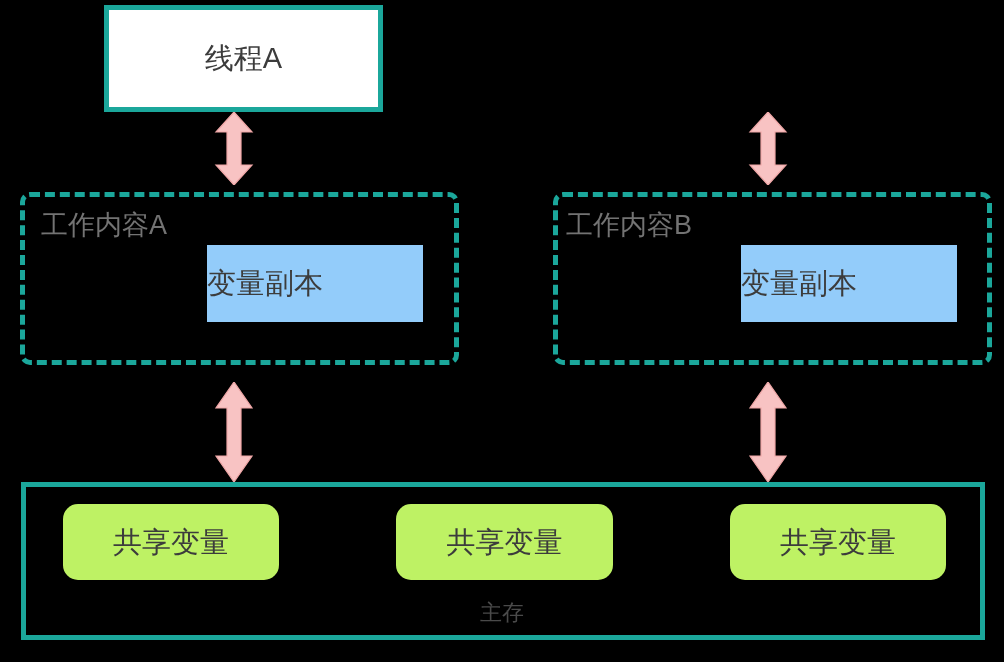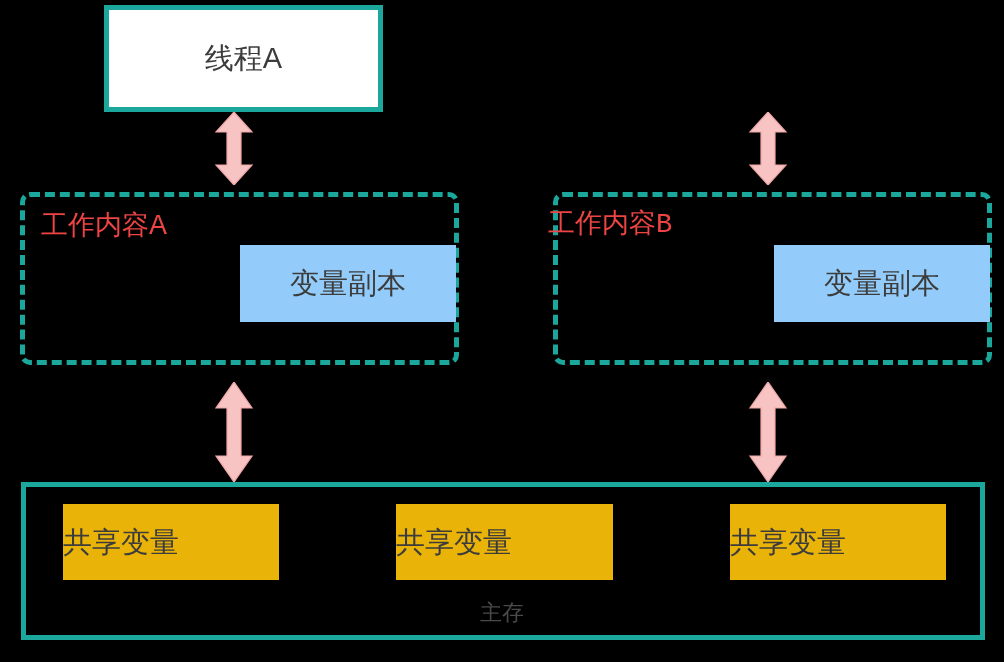--- a/index.html
+++ b/index.html
@@ -35,38 +35,36 @@
   
   .work-box {
     position: absolute;
     border: 5px dashed #1BA79B;
     border-radius: 10px;
     box-sizing: border-box;
     background: transparent;
   }
   .work-label {
     position: absolute;
-    color: #ef4444;
+    color: #737373;
     font-size: 27px;
     line-height: 1;
     white-space: nowrap;
   }
 
   
   .var-copy {
     position: absolute;
     background: #93CCFA;
     display: flex;
     align-items: center;
-    justify-content: center;
     color: #3C3C3C;
     font-size: 29px;
     line-height: 1;
     box-sizing: border-box;
-    margin-left: 33px;
   }
 
   
   .main-memory {
     position: absolute;
     border: 5px solid #1BA79B;
     box-sizing: border-box;
     background: transparent;
   }
   .main-memory-label {
@@ -74,27 +72,29 @@
     color: #4A4A4A;
     font-size: 22px;
     line-height: 1;
     white-space: nowrap;
     text-align: center;
   }
 
   
   .shared-var {
     position: absolute;
-    background: #eab308;
+    background: #bef264;
     display: flex;
     align-items: center;
+    justify-content: center;
     color: #3C3C3C;
     font-size: 29px;
     line-height: 1;
     box-sizing: border-box;
+    border-radius: 15px;
   }
 
   
   .arrow {
     position: absolute;
   }
   .arrow svg { display: block; }
 </style>
 </head>
 <body>
@@ -118,21 +118,21 @@
     </svg>
   </div>
 
   <div class="work-box" style="left:20px; top:192px; width:439px; height:173px;"></div>
   <div class="work-label" style="left:41px; top:212px;">工作内容A</div>
   <div class="var-copy" style="left:207px; top:245px; width:216px; height:77px;">
     <span>变量副本</span>
   </div>
 
   <div class="work-box" style="left:553px; top:192px; width:439px; height:173px;"></div>
-  <div class="work-label" style="left:548px; top:212px;font-family:Liberation Mono, monospace;">工作内容B</div>
+  <div class="work-label" style="left:566px; top:212px;">工作内容B</div>
   <div class="var-copy" style="left:741px; top:245px; width:216px; height:77px;">
     <span>变量副本</span>
   </div>
 
   <div class="arrow" style="left:214px; top:382px; width:40px; height:100px;">
     <svg width="40" height="100" viewBox="0 0 40 100">
       <polygon points="20,0 38,26 27,26 27,74 38,74 20,100 2,74 13,74 13,26 2,26" fill="#F8C3C3" stroke="#F0A7A7" stroke-width="1.2"></polygon>
     </svg>
   </div>
 

